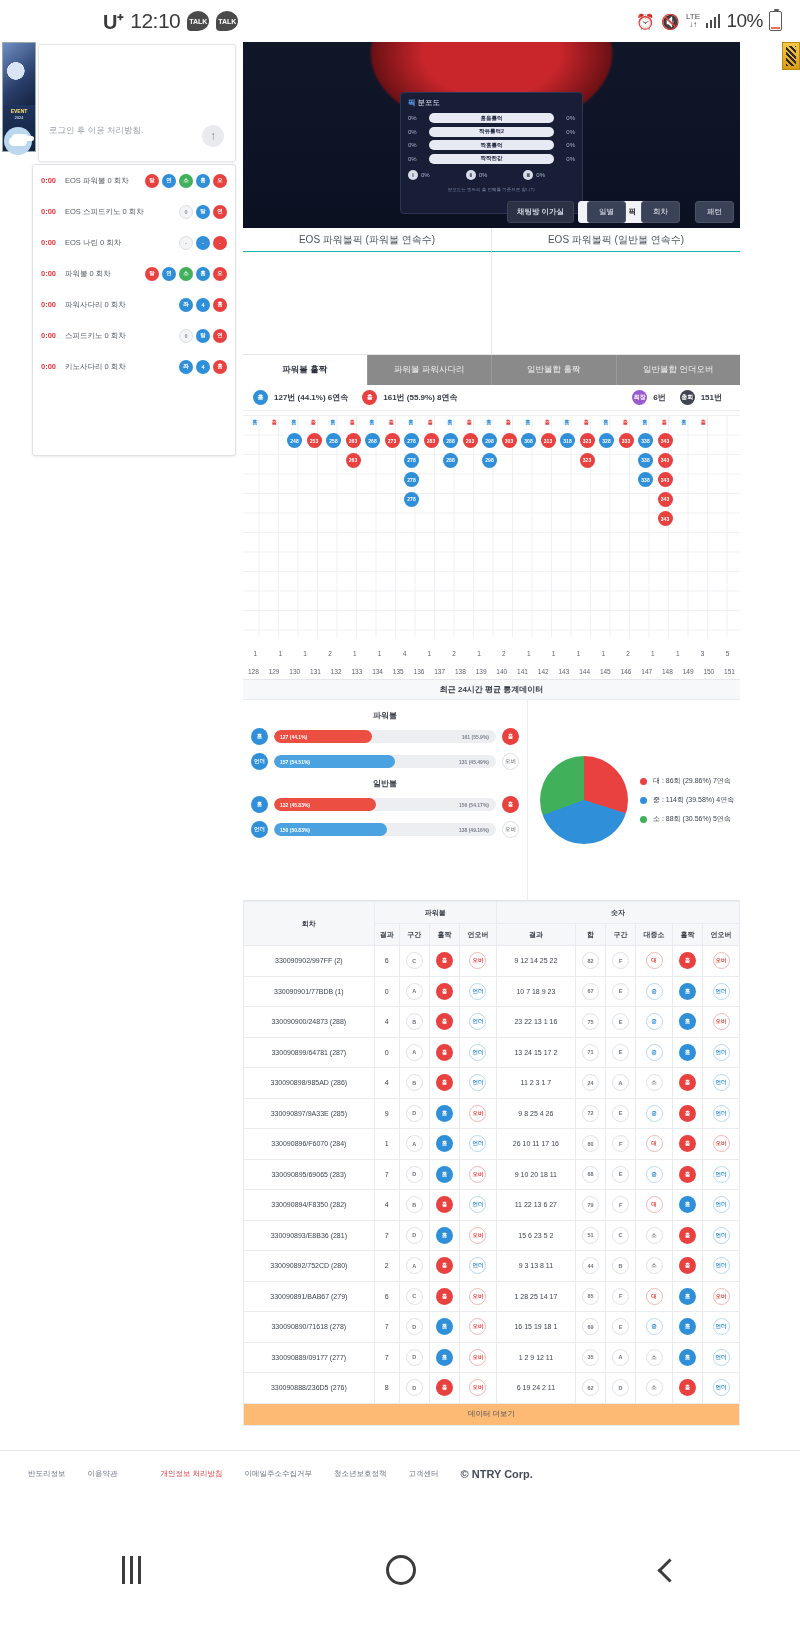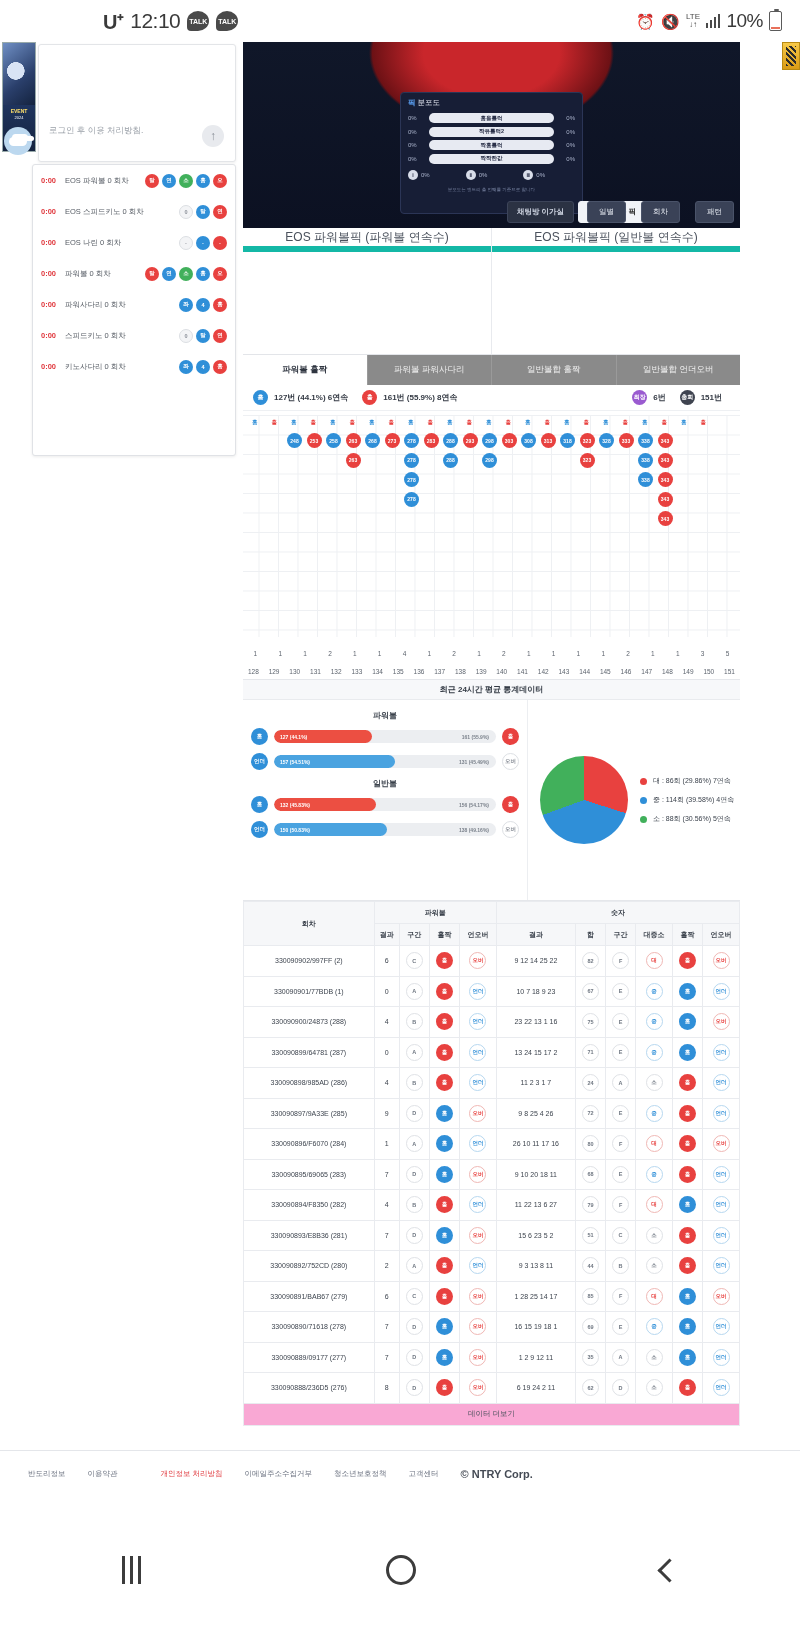--- a/index.html
+++ b/index.html
@@ -191,21 +191,21 @@
     background:#3a4257; color:#e6eaf2; font-size:7.5px;
     border-radius:3px; padding:5px 11px; border:1px solid #4a5369;
   }
 
   
   .panes { display:flex; background:#fff; border-bottom:1px solid #e3e5e9; }
   .pane { flex:1; height:126px; border-right:1px solid #e8eaee; }
   .pane:last-child { border-right:none; }
   .pane-title {
     height:24px; display:flex; align-items:center; justify-content:center;
-    font-size:12px; color:#4a515c; border-bottom:6px solid #14b8a6;
+    font-size:10px; color:#4a515c; border-bottom:1px solid #14b8a6;
   }
 
   
   .tabs { display:flex; height:30px; background:#8a8a8a; }
   .tab {
     flex:1; display:flex; align-items:center; justify-content:center;
     font-size:8.5px; color:#f2f2f2; border-right:1px solid #9a9a9a;
   }
   .tab:last-child{border-right:none}
   .tab.active { background:#fff; color:#2f3540; font-weight:bold; }
@@ -297,21 +297,21 @@
     width:17px; height:17px; border-radius:50%;
     font-size:5.5px; font-weight:bold;
   }
   .pill.solid-r{background:#e8413f;color:#fff}
   .pill.solid-b{background:#2f8fd8;color:#fff}
   .pill.out-r{border:1px solid #f0b8b5;color:#e8413f;background:#fff}
   .pill.out-b{border:1px solid #b7d8f0;color:#2f8fd8;background:#fff}
   .pill.out-g{border:1px solid #dfe2e6;color:#6e7681;background:#fff}
   .more {
     height:22px; display:flex; align-items:center; justify-content:center;
-    font-size:7.5px; color:#4a515c; background:#f9a8d4; border:1px solid #e9ebef; border-top:none;
+    font-size:7.5px; color:#4a515c; background:#fdba74; border:1px solid #e9ebef; border-top:none;
   }
 
   
   .footer {
     position:absolute; left:0; bottom:0; width:800px; height:46px;
     border-top:1px solid #e4e6ea; background:#fff;
     display:flex; align-items:center; gap:22px; padding-left:28px;
   }
   .f-link { font-size:7.5px; color:#6b7280; white-space:nowrap; }
   .f-link.hi { color:#e0393e; font-weight:normal;margin-left:21px; }

